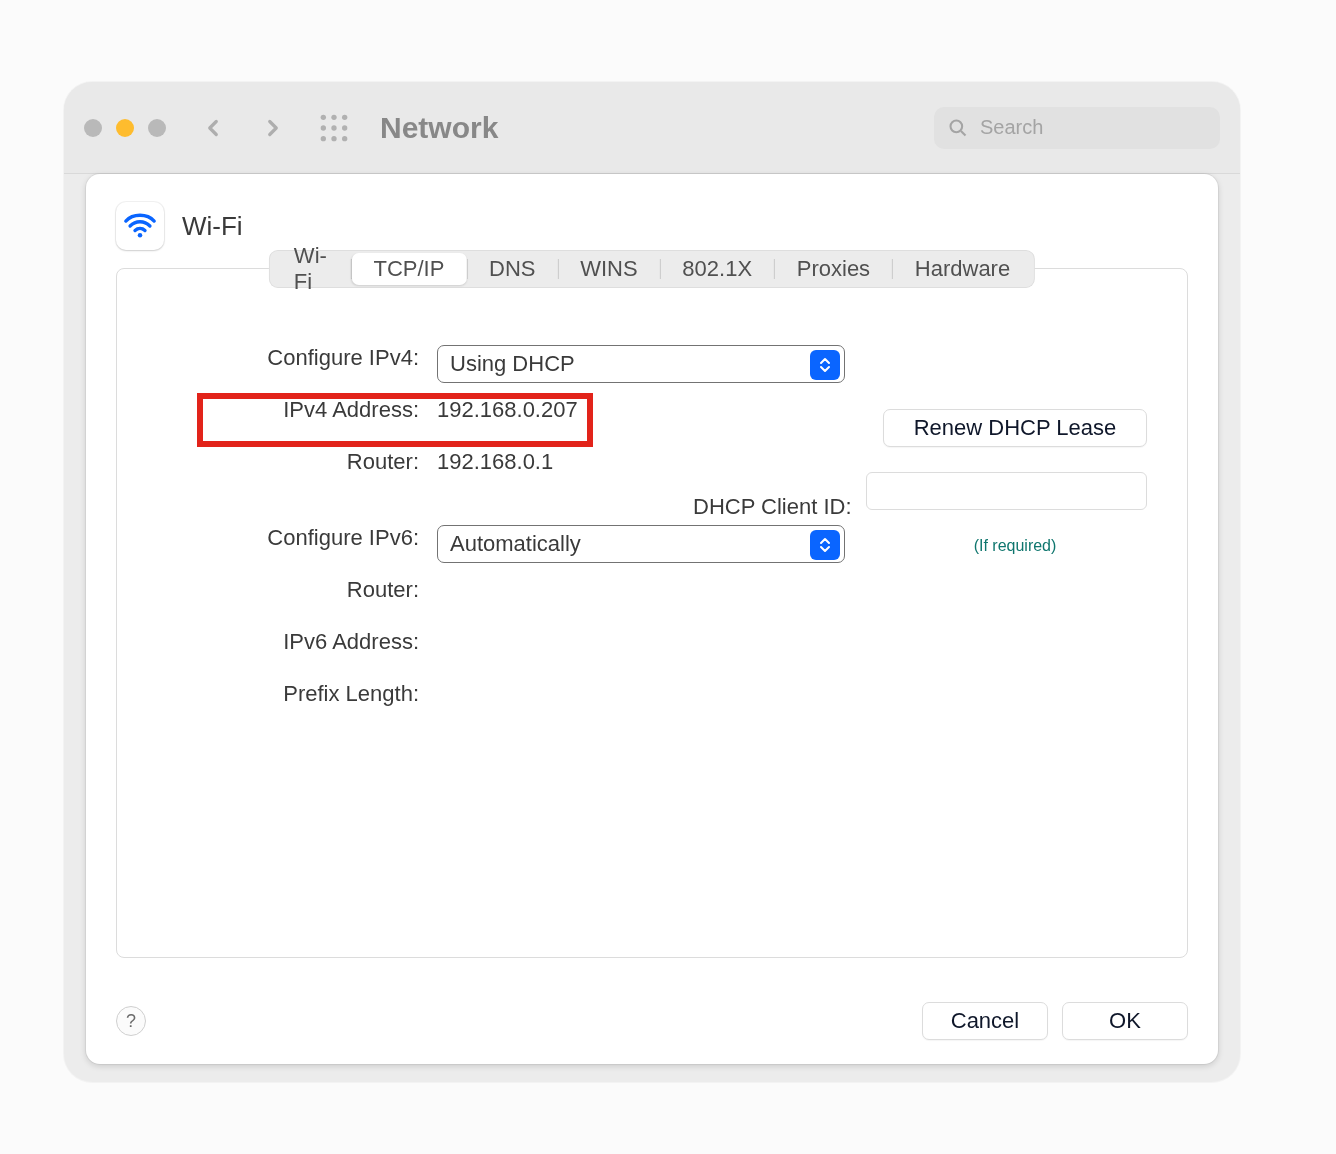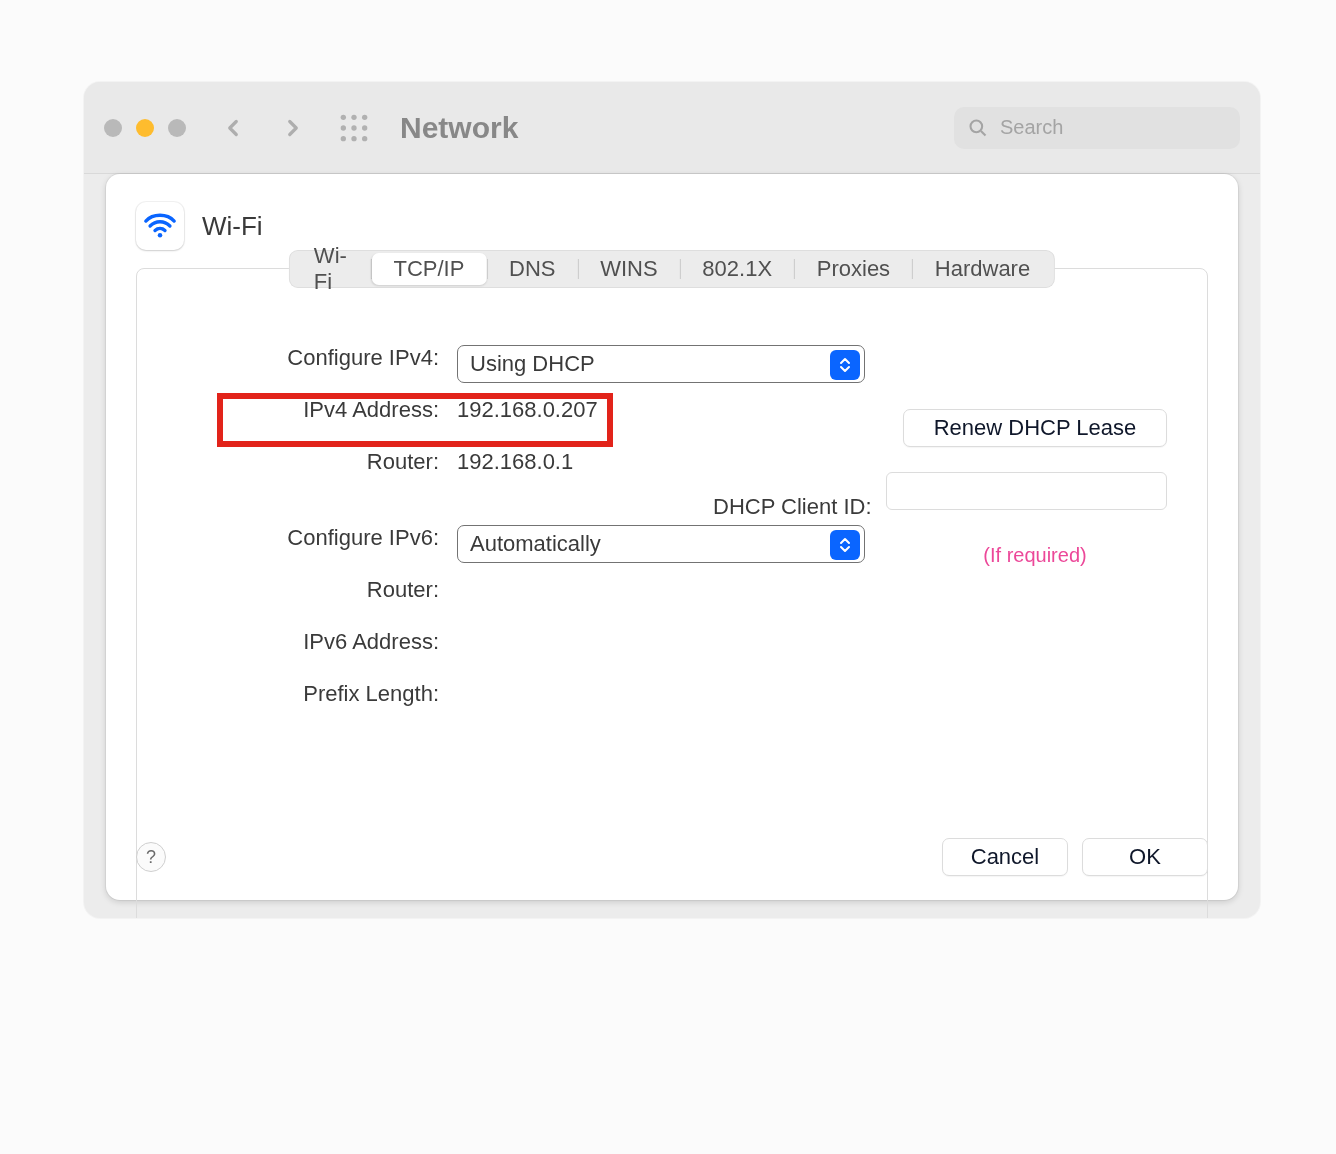--- a/index.html
+++ b/index.html
@@ -7,26 +7,26 @@
   body {
     width: 1336px;
     height: 1154px;
     background: #fbfbfb;
     font-family: -apple-system, "Helvetica Neue", Helvetica, Arial, sans-serif;
     font-size: 22px;
     color: #3c3c3c;
   }
   .window {
     position: absolute;
-    left: 84px;
+    left: 64px;
     top: 82px;
     width: 1176px;
-    height: 836px;
+    height: 1000px;
     background: #ececec;
-    border-radius: 16px;
+    border-radius: 28px;
     box-shadow: 0 0 0 1px rgba(0,0,0,0.03);
     overflow: hidden;
   }
   .toolbar {
     height: 92px;
     background: #e9e9e9;
     display: flex;
     align-items: center;
     padding: 0 20px;
     border-bottom: 1px solid #d9d9d9;
@@ -112,21 +112,21 @@
     height:38px; border:1px solid #dcdcdc; border-radius:7px; background:#fff;
     display:inline-flex; align-items:center; justify-content:center;
     padding:0 24px; font-size:22px; color:#0f172a; cursor:default;
     box-shadow: 0 1px 1px rgba(0,0,0,0.04);
   }
   .dhcp-row { display:flex; align-items:center; gap:14px; margin-top:14px; }
   .dhcp-row .dhcp-lbl { white-space:nowrap;margin-top:33px; }
   .dhcp-input {
     flex:1; height:38px; border:1px solid #dcdcdc; border-radius:6px; background:#fff;
   }
-  .if-req { color:#ec4899; font-size:20px; margin-top:24px; }
+  .if-req { color:#0f766e; font-size:16px; margin-top:17px; }
 
   .sheet-footer {
     position:absolute; left:30px; right:30px; bottom:24px;
     display:flex; align-items:center; gap:14px;
   }
   .help {
     width:30px; height:30px; border-radius:50%;
     border:1px solid #cfcfcf; display:flex; align-items:center; justify-content:center;
     font-size:18px; color:#6a6a6a; background:#fbfbfb;
   }

